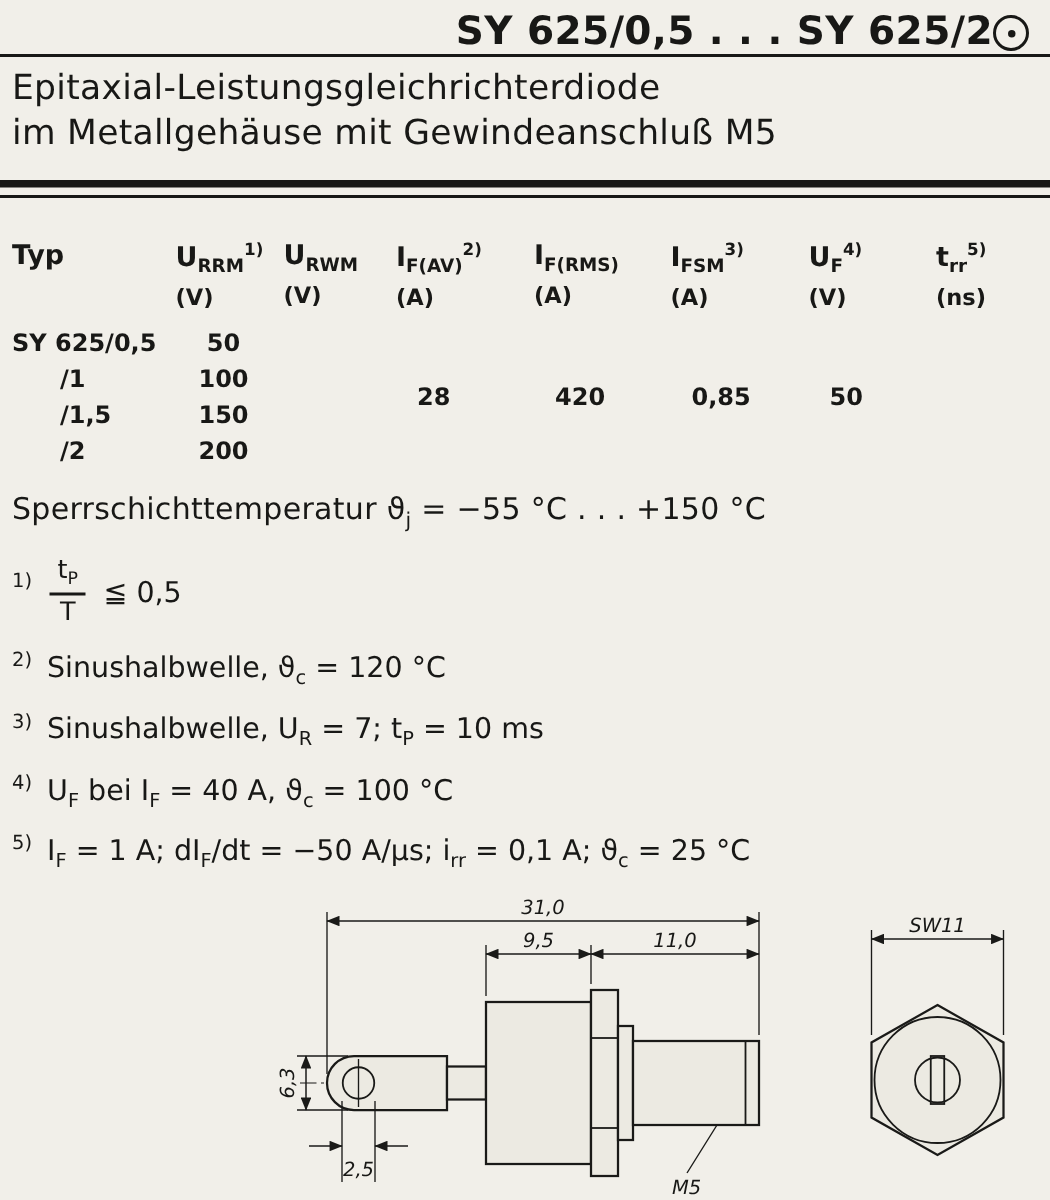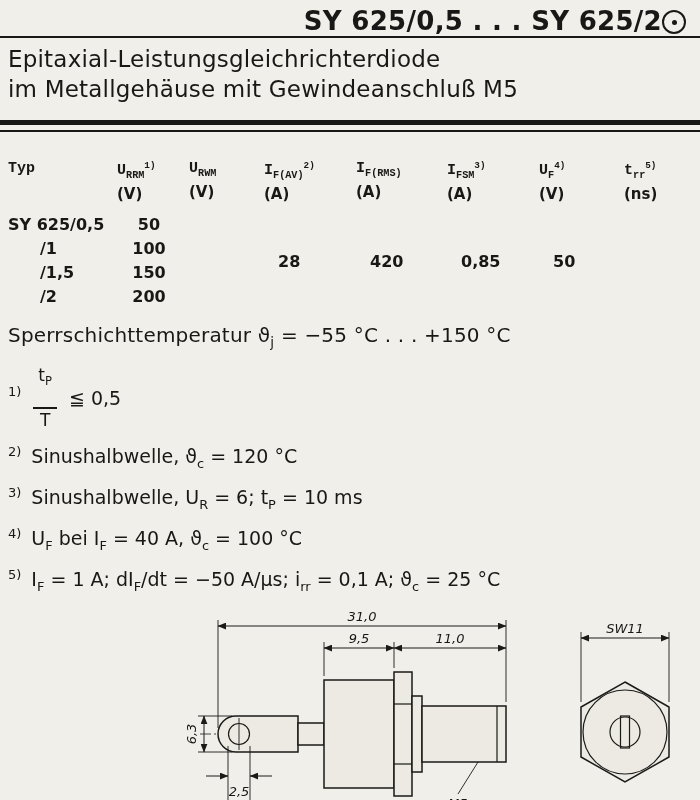--- a/index.html
+++ b/index.html
@@ -21,41 +21,41 @@
   .logo{width:20px;height:20px;border:2.5px solid #181816;border-radius:50%;
         display:flex;align-items:center;justify-content:center;margin:4px 6px 0 0;}
   .logo .dot{width:5px;height:5px;background:#181816;border-radius:50%;}
   .subtitle{margin:6px 0 0 0;font-size:23px;font-weight:400;line-height:1.34;letter-spacing:.2px;}
   .dbl-top{margin-top:15px;}
   .dbl-bot{margin-top:5px;}
 
   
   .tbl-head,.tbl-body{display:grid;grid-template-columns:107px 70px 73px 90px 89px 90px 83px 1fr;column-gap:2px;}
   .tbl-head{margin-top:28px;}
-  .th .sym{font-size:15px;font-weight:700;white-space:nowrap;font-family:Liberation Mono, monospace;}
+  .th .sym{font-size:18px;font-weight:700;white-space:nowrap;}
   .th .unit{font-size:15px;font-weight:700;margin-top:4px;}
   sub{font-size:68%;}
   sup{font-size:62%;}
   .rule.mid{margin-top:9px;}
   .tbl-body{margin-top:10px;min-height:96px;}
   .tline{font-size:16px;font-weight:700;line-height:24px;white-space:nowrap;}
   .indent{padding-left:32px;}
   .urrm-col .tline{text-align:center;padding-right:6px;}
   .shared{display:flex;align-items:center;padding-left:14px;font-size:16px;font-weight:700;}
 
   
   .junction{margin-top:14px;font-size:20px;letter-spacing:.2px;}
 
   
   .fnotes{margin-top:16px;}
   .fn{font-size:19px;margin-top:15px;display:flex;align-items:baseline;}
   .fn.frac-line{align-items:center;margin-top:10px;}
   .fn-marker{font-size:13px;position:relative;top:-7px;margin-right:10px;flex:0 0 auto;}
   .frac{display:inline-flex;flex-direction:column;text-align:center;font-size:17px;margin:0 12px 0 2px;line-height:1.15;}
-  .frac-num{padding:0 5px 18px;}
+  .frac-num{padding:0 5px 3px;}
   .frac-den{border-top:2px solid #181816;padding:2px 5px 0;}
 
   
   .drawing{margin-top:10px;}
   .part{fill:#ecead F;}
   svg .part{fill:#eceae2;stroke:#1a1a18;stroke-width:1.5;}
   svg .pline{fill:none;stroke:#1a1a18;stroke-width:1.2;}
   svg .dimline{fill:none;stroke:#1a1a18;stroke-width:1;}
   svg .ext{fill:none;stroke:#1a1a18;stroke-width:0.9;}
   svg .cline{fill:none;stroke:#1a1a18;stroke-width:0.8;stroke-dasharray:11 3 2 3;}
@@ -150,21 +150,21 @@
         <span class="frac-den">T</span>
       </span>
       <span>≦ 0,5</span>
     </div>
     <div class="fn">
       <span class="fn-marker">2)</span>
       <span><span>Sinushalbwelle, ϑ</span><sub>c</sub><span>  =  120 °C</span></span>
     </div>
     <div class="fn">
       <span class="fn-marker">3)</span>
-      <span><span>Sinushalbwelle, U</span><sub>R</sub><span>  =  6;  t</span><sub>P</sub><span>  =  10 ms</span></span>
+      <span><span>Sinushalbwelle, U</span><sub>R</sub><span>  =  7;  t</span><sub>P</sub><span>  =  10 ms</span></span>
     </div>
     <div class="fn">
       <span class="fn-marker">4)</span>
       <span><span>U</span><sub>F</sub><span> bei I</span><sub>F</sub><span>  =  40 A,  ϑ</span><sub>c</sub><span>  =  100 °C</span></span>
     </div>
     <div class="fn">
       <span class="fn-marker">5)</span>
       <span><span>I</span><sub>F</sub><span>  =  1 A;  dI</span><sub>F</sub><span>/dt  =  −50 A/µs;  i</span><sub>rr</sub><span>  =  0,1 A;  ϑ</span><sub>c</sub><span>  =  25 °C</span></span>
     </div>
   </div>

